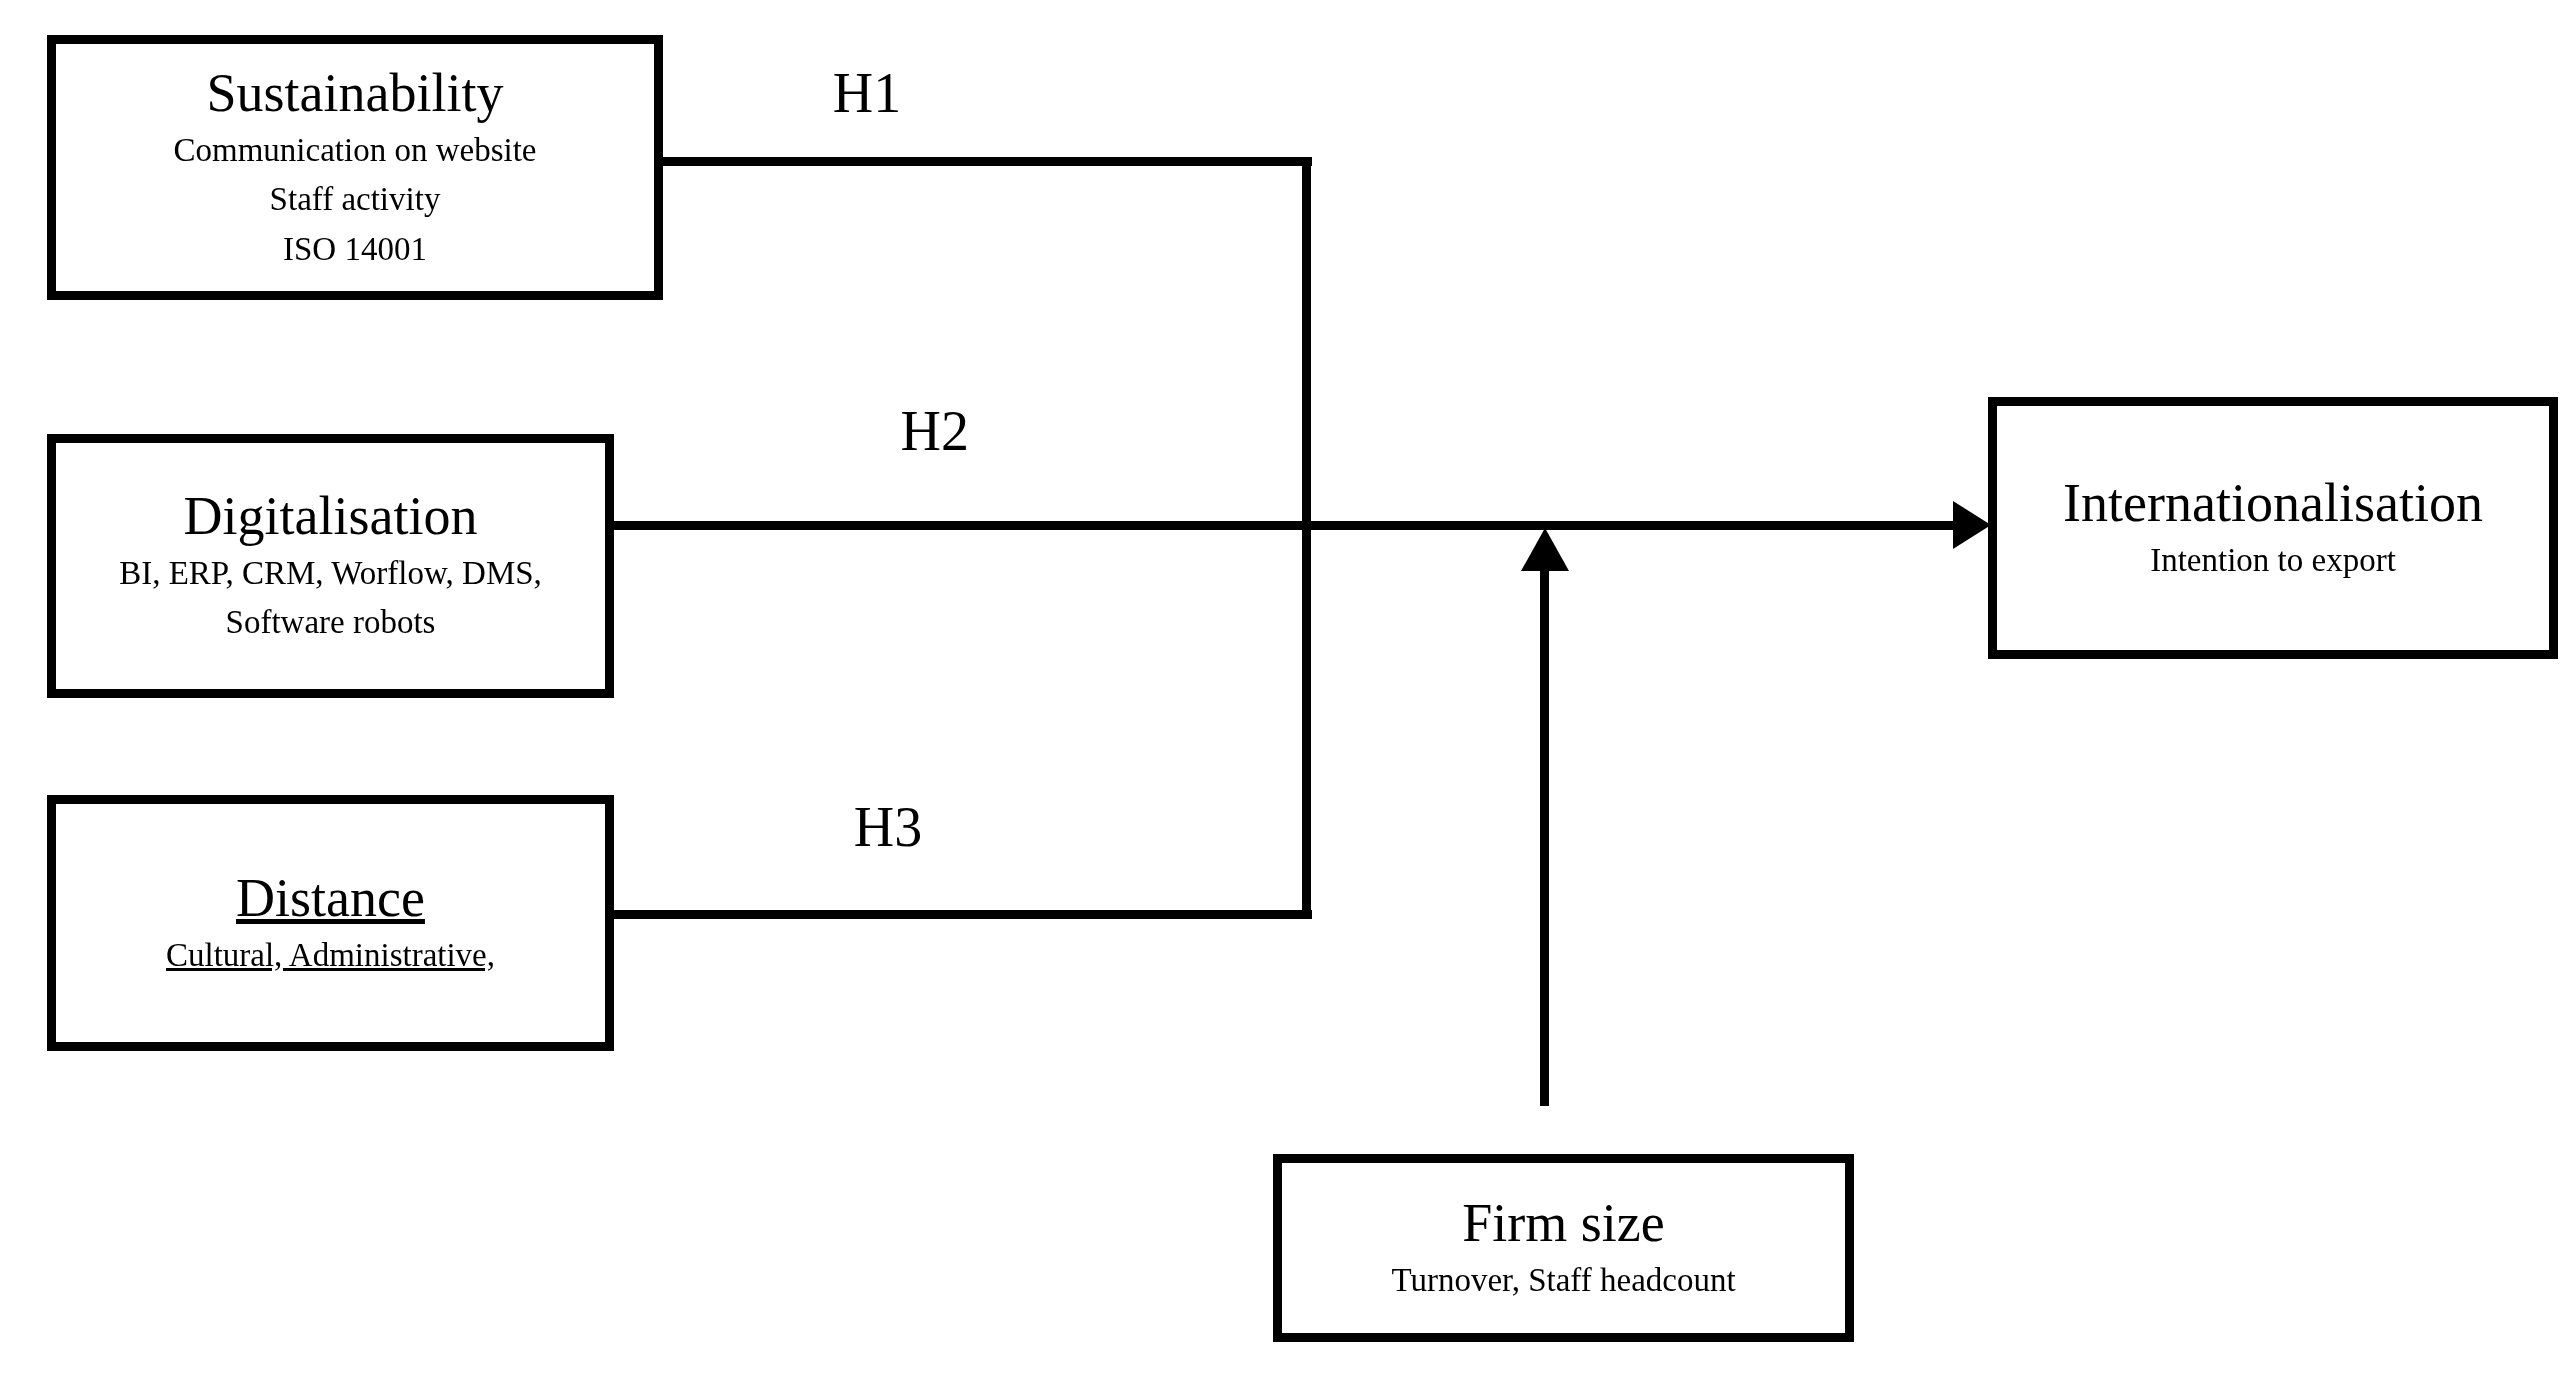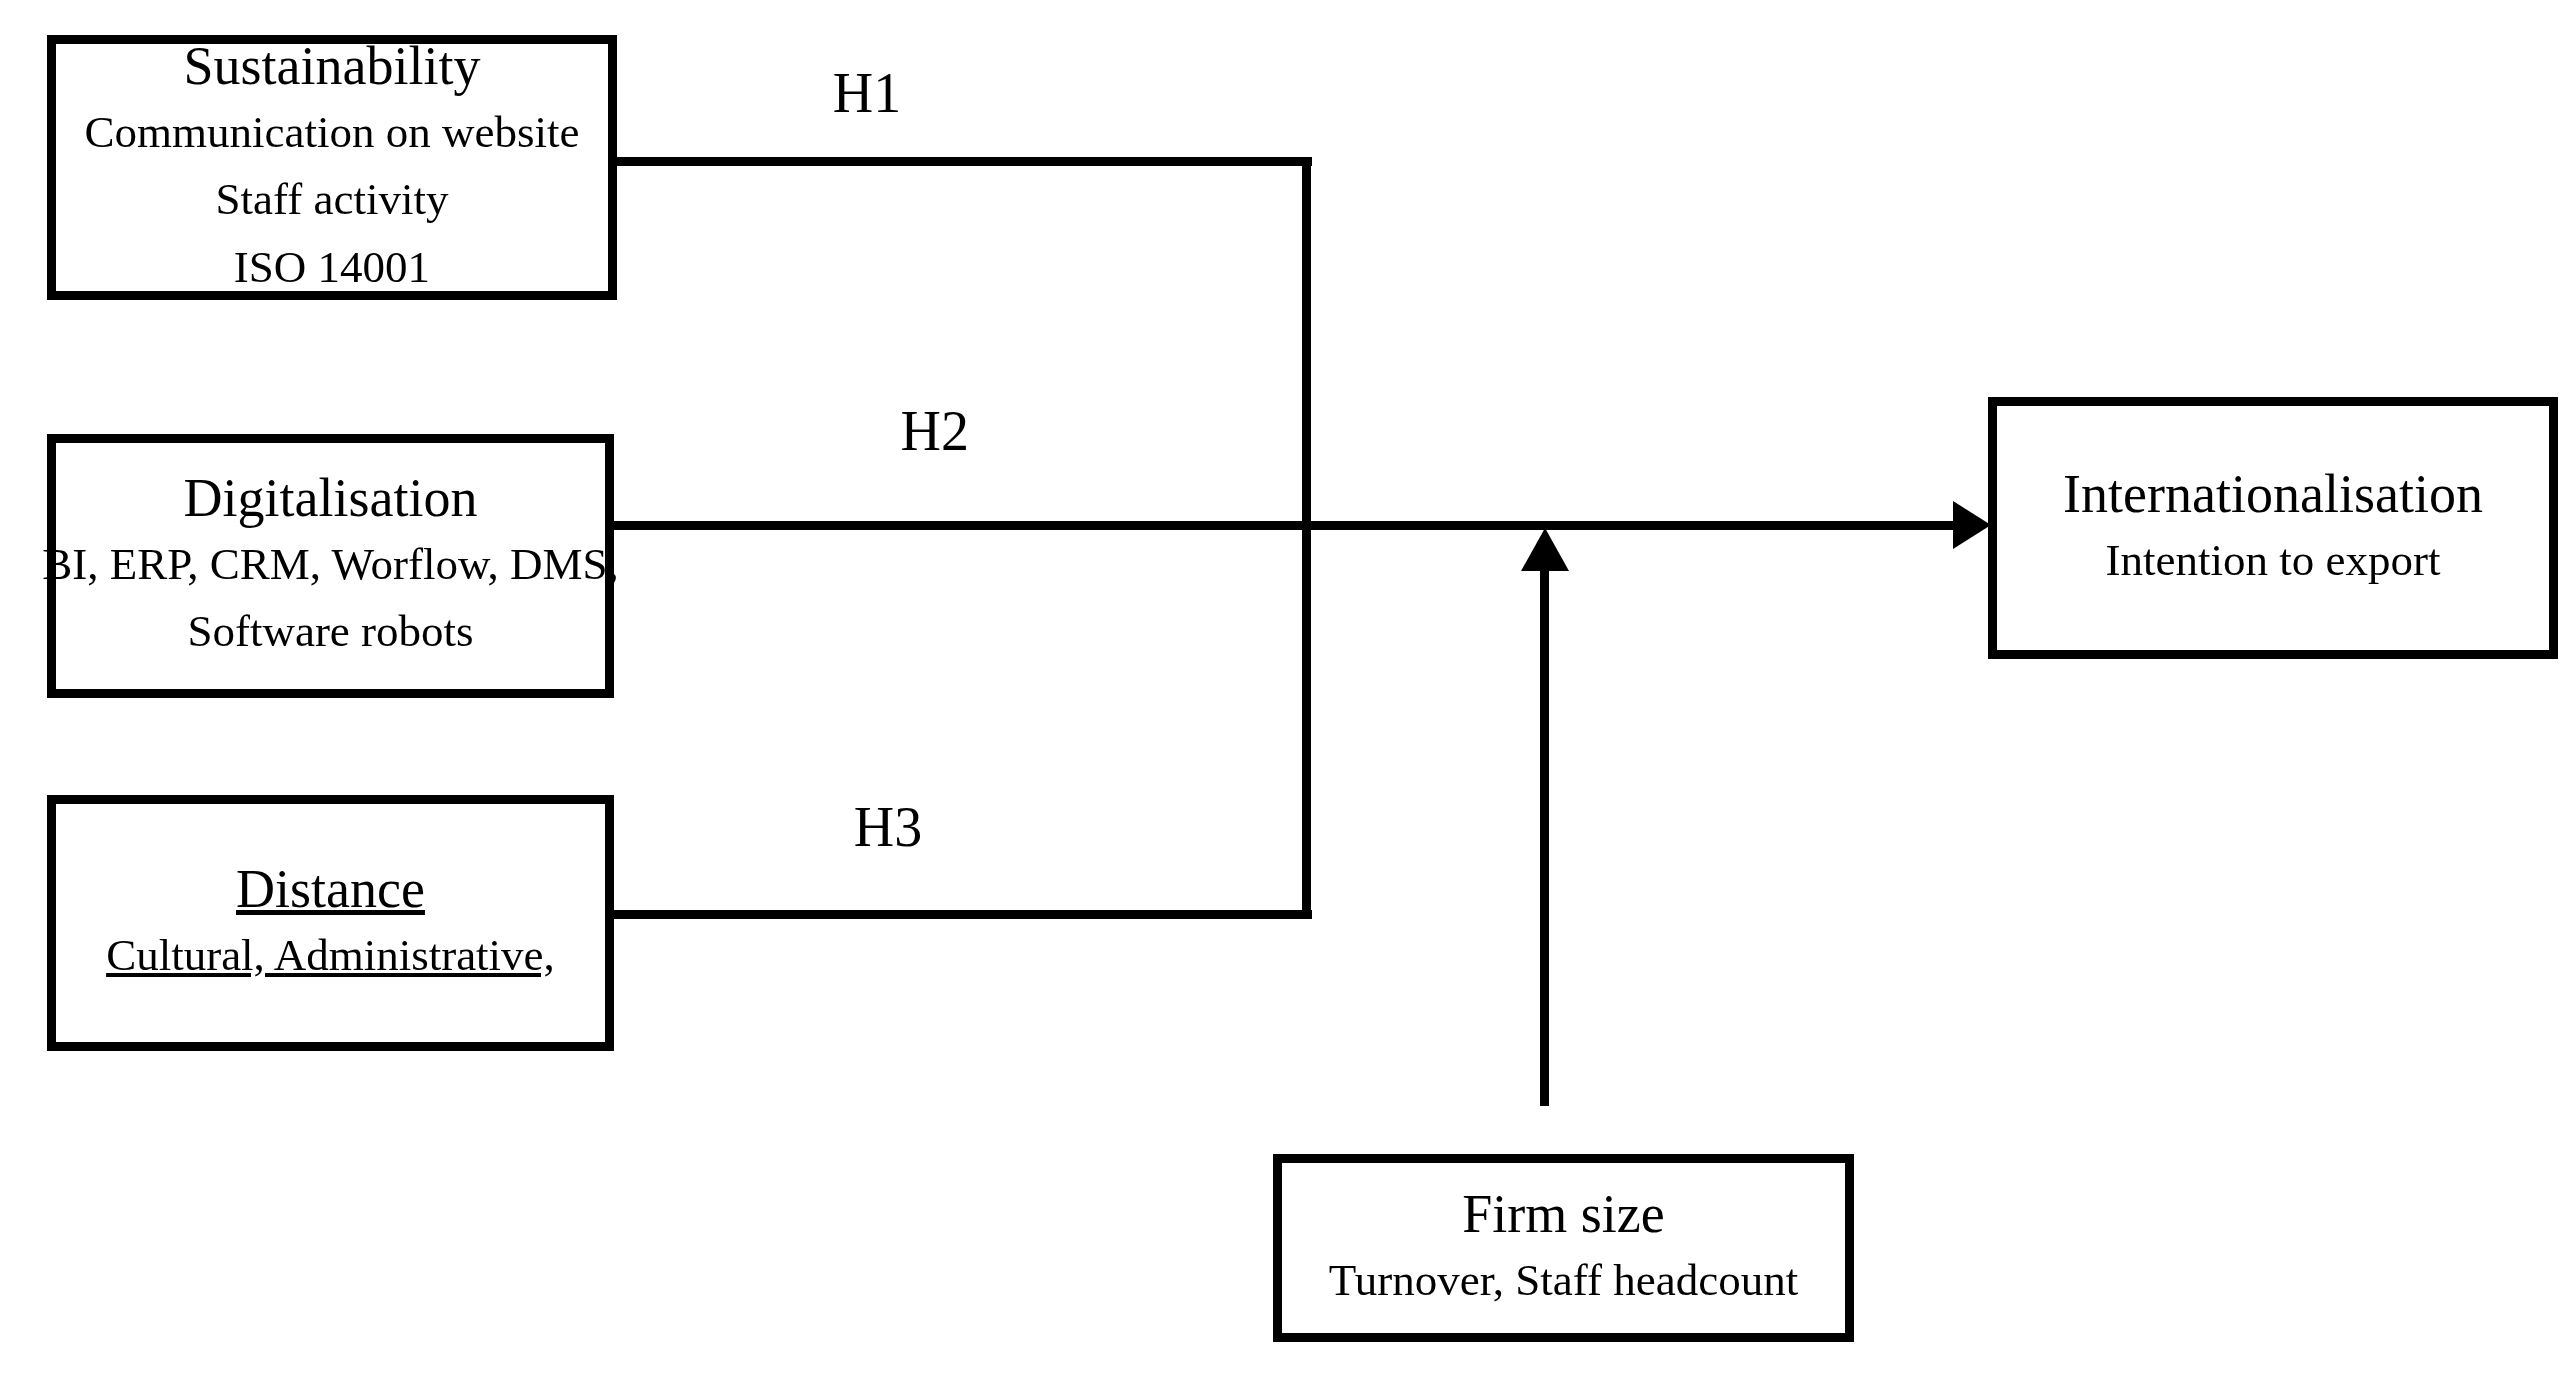--- a/index.html
+++ b/index.html
@@ -24,21 +24,21 @@
     justify-content: center;
     text-align: center;
     padding: 8.2px 13px;
   }
   .node-title {
     font-size: 54px;
     line-height: 1.2;
     white-space: nowrap;
   }
   .node-sub {
-    font-size: 45px;
+    font-size: 33px;
     line-height: 1.5;
     white-space: nowrap;
   }
 
   .hline, .vline { position: absolute; background: #000000; }
 
   .hlabel {
     position: absolute;
     width: 180px;
     font-size: 56px;
@@ -55,21 +55,21 @@
   }
   .arrow-up {
     position: absolute;
     width: 0; height: 0;
     border-bottom: 43px solid #000000;
     border-left: 24.5px solid transparent;
     border-right: 24.5px solid transparent;
   }
 
   
-  .box-sustainability      { left: 47px;   top: 35px;   width: 570px; height: 265px; }
+  .box-sustainability      { left: 47px;   top: 35px;   width: 616px; height: 265px; }
   .box-digitalisation      { left: 47px;   top: 398px;  width: 567px; height: 264px; margin-top: 36px; }
   .box-distance            { left: 47px;   top: 795px;  width: 567px; height: 256px; text-decoration: underline; }
   .box-internationalisation{ left: 1988px; top: 397px;  width: 570px; height: 262px; }
   .box-firm-size           { left: 1273px; top: 1106px; width: 581px; height: 188px; margin-top: 48px; }
 
   
   .line-h1        { left: 614px;  top: 157px;  width: 698px;  height: 9px; }
   .line-vertical  { left: 1302px; top: 157px;  width: 9px;   height: 762px; }
   .line-h2        { left: 614px;  top: 521px;  width: 1342px; height: 9px; }
   .line-h3        { left: 614px;  top: 910px; width: 698px;  height: 9px; }

